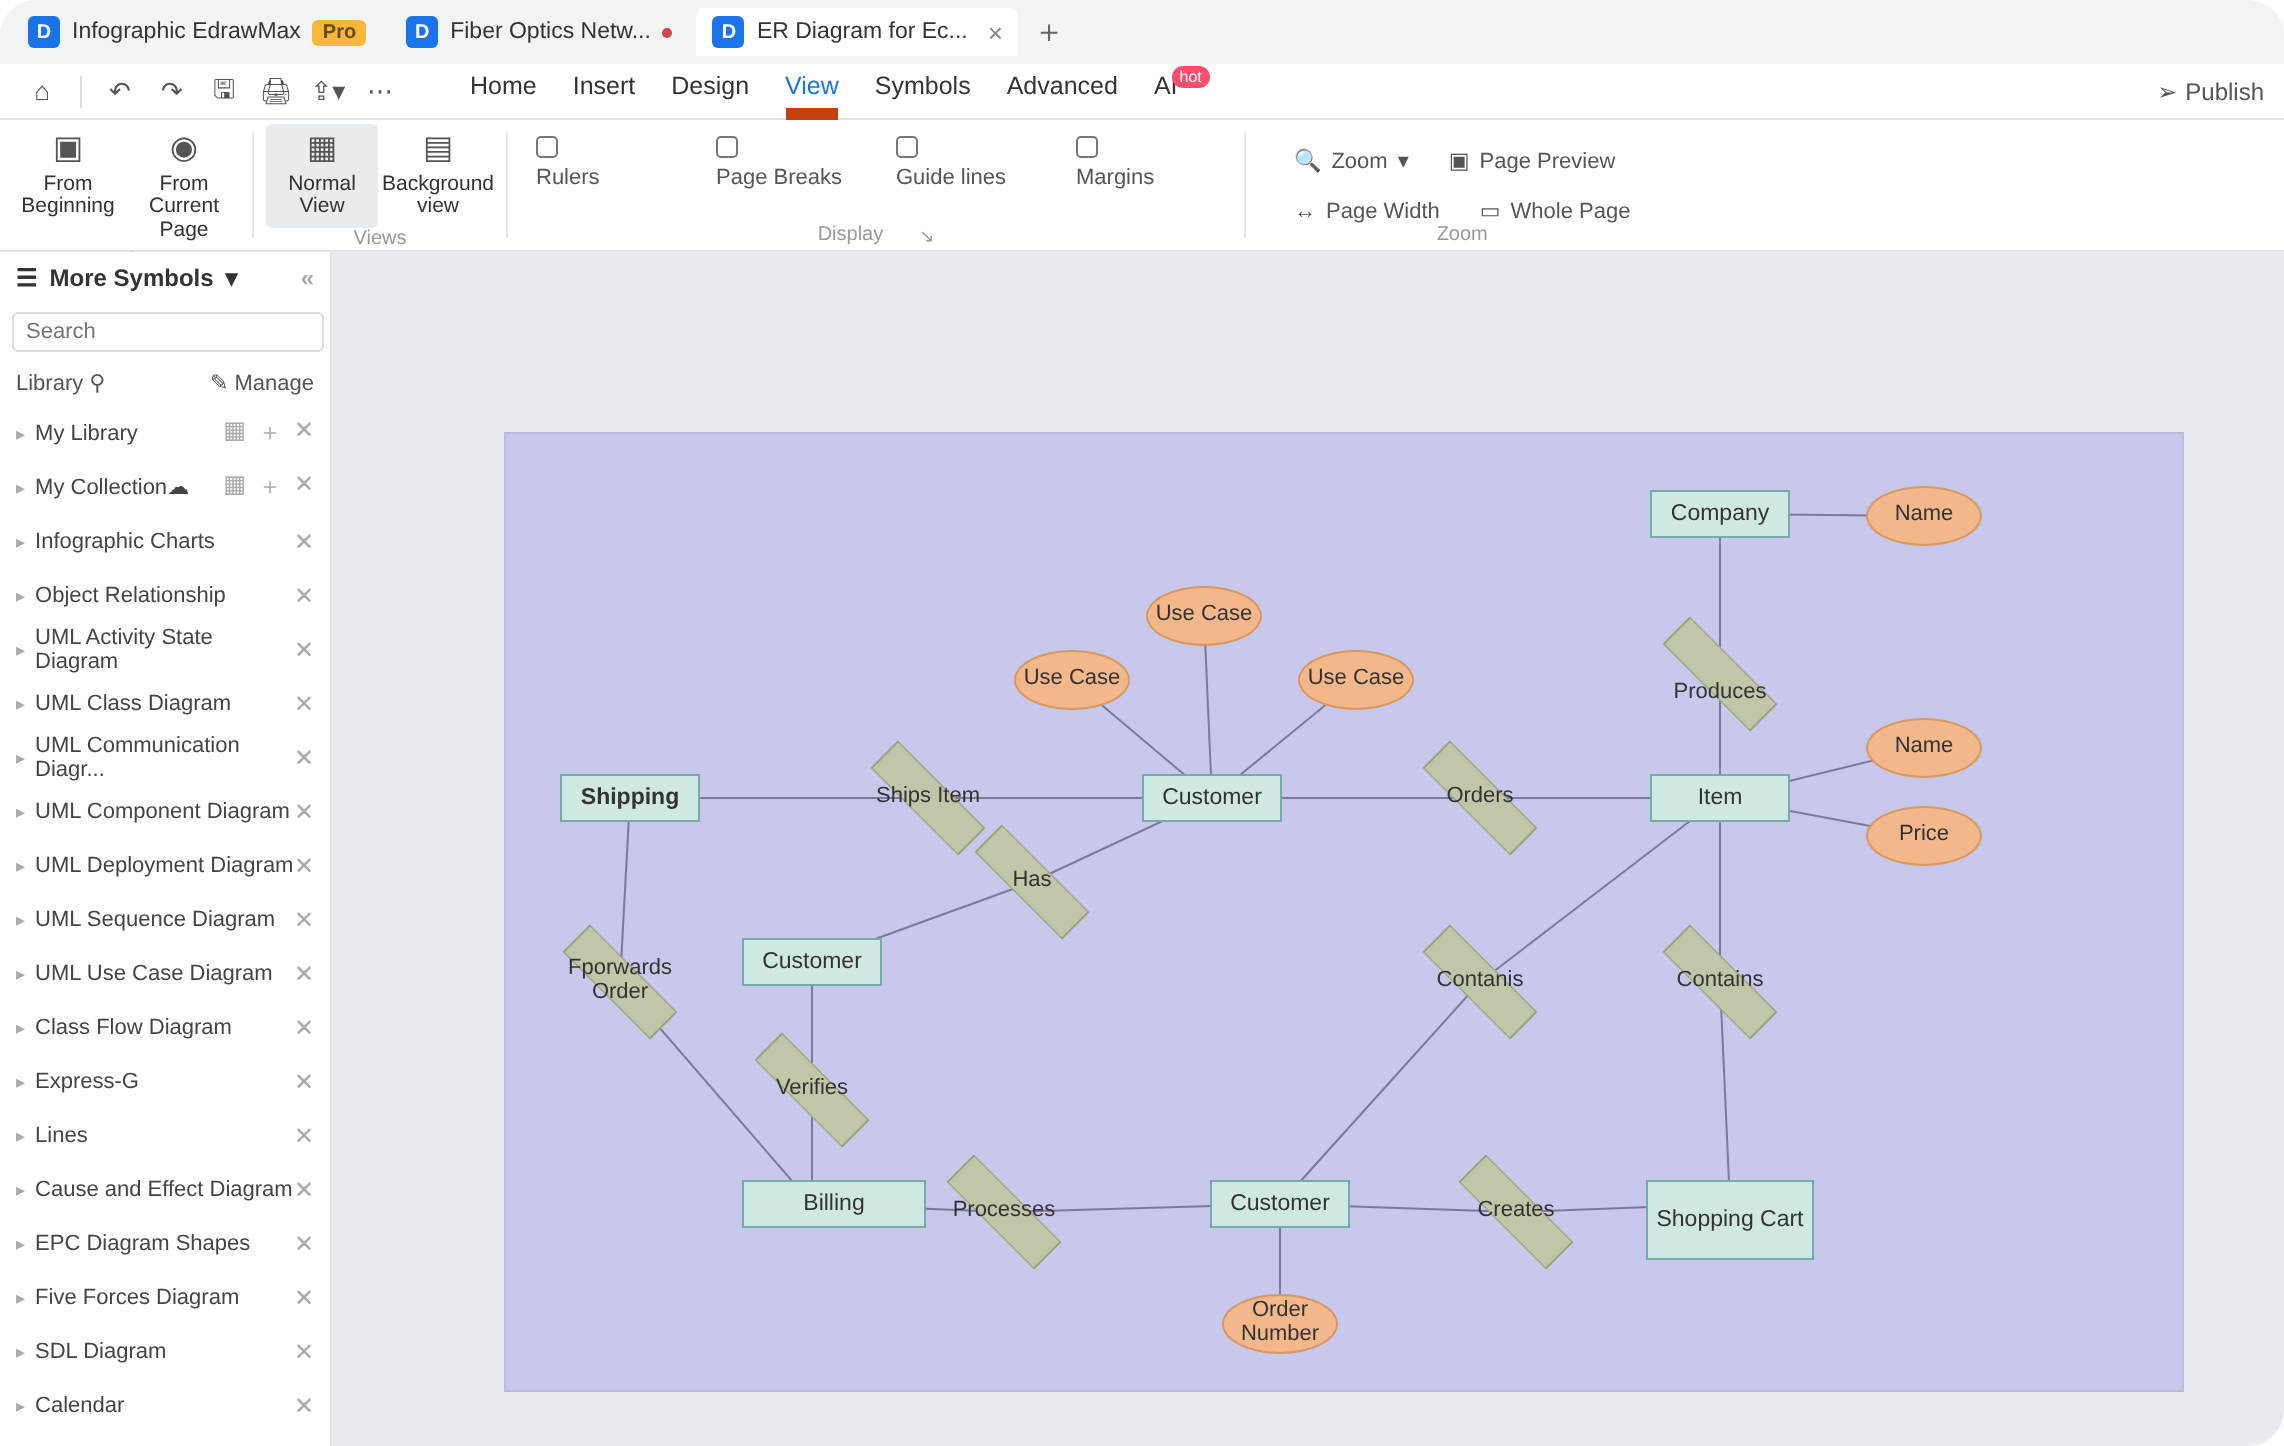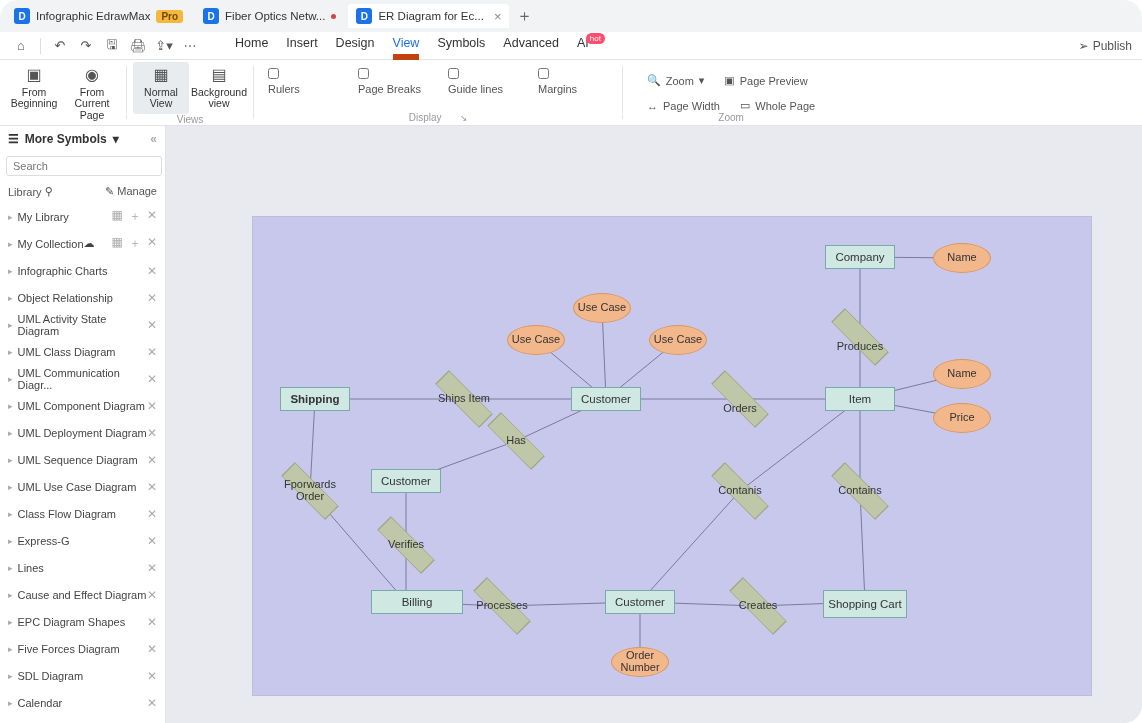--- a/index.html
+++ b/index.html
@@ -416,30 +416,30 @@
         </div>
         <div class="entity" style="left: 118px; top: 252px; width: 70px; height: 24px;">
           <span>Customer</span>
         </div>
         <div class="entity" style="left: 118px; top: 373px; width: 92px; height: 24px;">
           <span>Billing</span>
         </div>
         <div class="entity" style="left: 352px; top: 373px; width: 70px; height: 24px;">
           <span>Customer</span>
         </div>
-        <div class="entity" style="left: 570px; top: 373px; width: 84px; height: 28px;">
+        <div class="entity" style="left: 570px; top: 373px; width: 84px; height: 40px;">
           <span>Shopping Cart</span>
         </div>
         <div class="rel" style="left: 576px; top: 104px; align-items: flex-end;">
           <span>Produces</span>
         </div>
         <div class="rel" style="left: 180px; top: 166px;">
           <span>Ships Item</span>
         </div>
-        <div class="rel" style="left: 456px; top: 166px; align-items: flex-end;">
+        <div class="rel" style="left: 456px; top: 166px;">
           <span>Orders</span>
         </div>
         <div class="rel" style="left: 232px; top: 208px;">
           <span>Has</span>
         </div>
         <div class="rel" style="left: 26px; top: 258px;">
           <span>Fporwards Order</span>
         </div>
         <div class="rel" style="left: 122px; top: 312px;">
           <span>Verifies</span>

